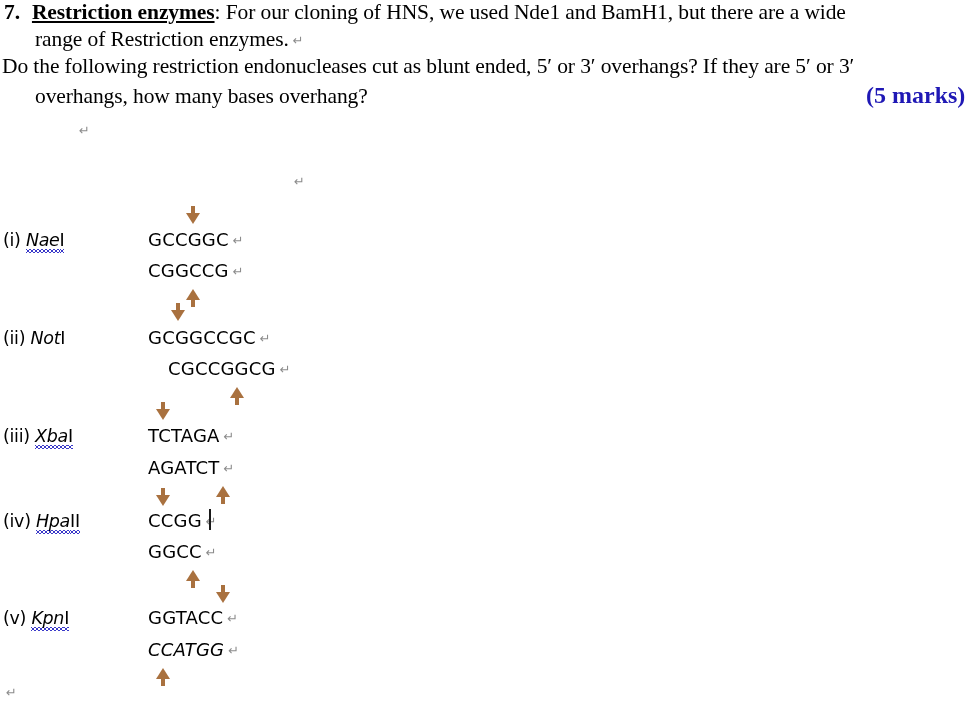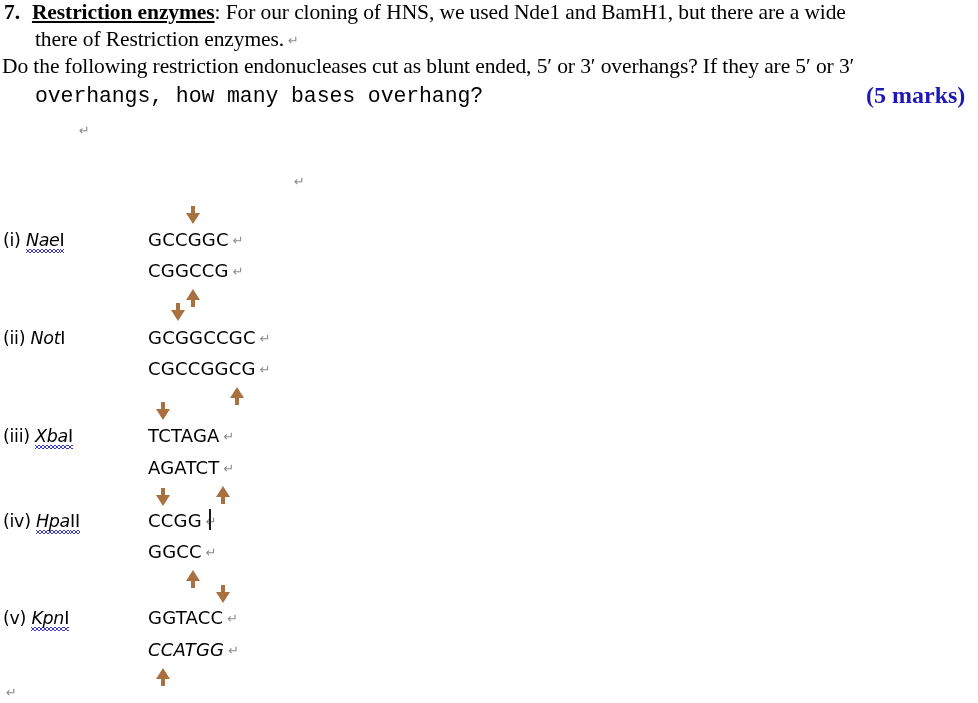--- a/index.html
+++ b/index.html
@@ -30,21 +30,21 @@
     font-family: "Liberation Serif", serif;
     font-size: 21.5px;
     line-height: 1;
     letter-spacing: -0.1px;
     text-align: center;
   }
 
   #q-line-1 { left: 4px;  top: 2px;  }
   #q-line-2 { left: 35px; top: 29px; }
   #q-line-3 { left: 2px;  top: 56px; }
-  #q-line-4 { left: 35px; top: 86px; font-family: Liberation Mono, monospace; }
+  #q-line-4 { left: 35px; top: 86px; }
 
   .q-num {
     font-weight: bold;
   }
   .q-num-gap {
     display: inline-block;
     width: 12px;
   }
   .q-title {
     font-weight: bold;
@@ -156,21 +156,21 @@
 </head>
 <body>
 
 <div id="question-block">
 
   <div class="q-line" id="q-line-1">
     <span class="q-num">7.</span><span class="q-num-gap"></span><span class="q-title">Restriction enzymes</span><span>: For our cloning of HNS, we used Nde1 and BamH1, but there are a wide</span>
   </div>
 
   <div class="q-line" id="q-line-2">
-    <span>there of Restriction enzymes.</span><span class="ret ret-inline">↵</span>
+    <span>range of Restriction enzymes.</span><span class="ret ret-inline">↵</span>
   </div>
 
   <div class="q-line" id="q-line-3">
     <span>Do the following restriction endonucleases cut as blunt ended, 5′ or 3′ overhangs?  If they are 5′ or 3′</span>
   </div>
 
   <div class="q-line" id="q-line-4">
     <span>overhangs, how many bases overhang?</span>
   </div>
 
@@ -187,21 +187,21 @@
       <div class="seq" style="top: 221px;"><span>GCCGGC</span><span class="ret ret-inline">↵</span></div>
       <div class="seq" style="top: 252px;"><span>CGGCCG</span><span class="ret ret-inline">↵</span></div>
       <div class="arrow-stem" style="left: 190.7px; top: 196px;"></div>
       <div class="arrow arrow-down" style="left: 185.7px; top: 203px;"></div>
       <div class="arrow arrow-up" style="left: 185.7px; top: 279px;"></div>
       <div class="arrow-stem" style="left: 190.7px; top: 288px;"></div>
     </div>
     <div class="enzyme-row" style="top: 0px;">
       <div class="enzyme-label" style="top: 320px;"><span>(ii) </span><span class="en-name">Not</span><span class="en-suffix">I</span></div>
       <div class="seq" style="top: 319px;"><span>GCGGCCGC</span><span class="ret ret-inline">↵</span></div>
-      <div class="seq" style="top: 350px;"><span>CGCCGGCG</span><span class="ret ret-inline">↵</span></div>
+      <div class="seq" style="top: 350px; margin-left: 20px;"><span>CGCCGGCG</span><span class="ret ret-inline">↵</span></div>
       <div class="arrow-stem" style="left: 175.8px; top: 293px;"></div>
       <div class="arrow arrow-down" style="left: 170.8px; top: 300px;"></div>
       <div class="arrow arrow-up" style="left: 230.4px; top: 377px;"></div>
       <div class="arrow-stem" style="left: 235.4px; top: 386px;"></div>
     </div>
     <div class="enzyme-row" style="top: 0px;">
       <div class="enzyme-label spell" style="top: 418px;"><span>(iii) </span><span class="en-name">Xba</span><span class="en-suffix">I</span></div>
       <div class="seq" style="top: 417px;"><span>TCTAGA</span><span class="ret ret-inline">↵</span></div>
       <div class="seq" style="top: 449px;"><span>AGATCT</span><span class="ret ret-inline">↵</span></div>
       <div class="arrow-stem" style="left: 160.9px; top: 392px;"></div>

